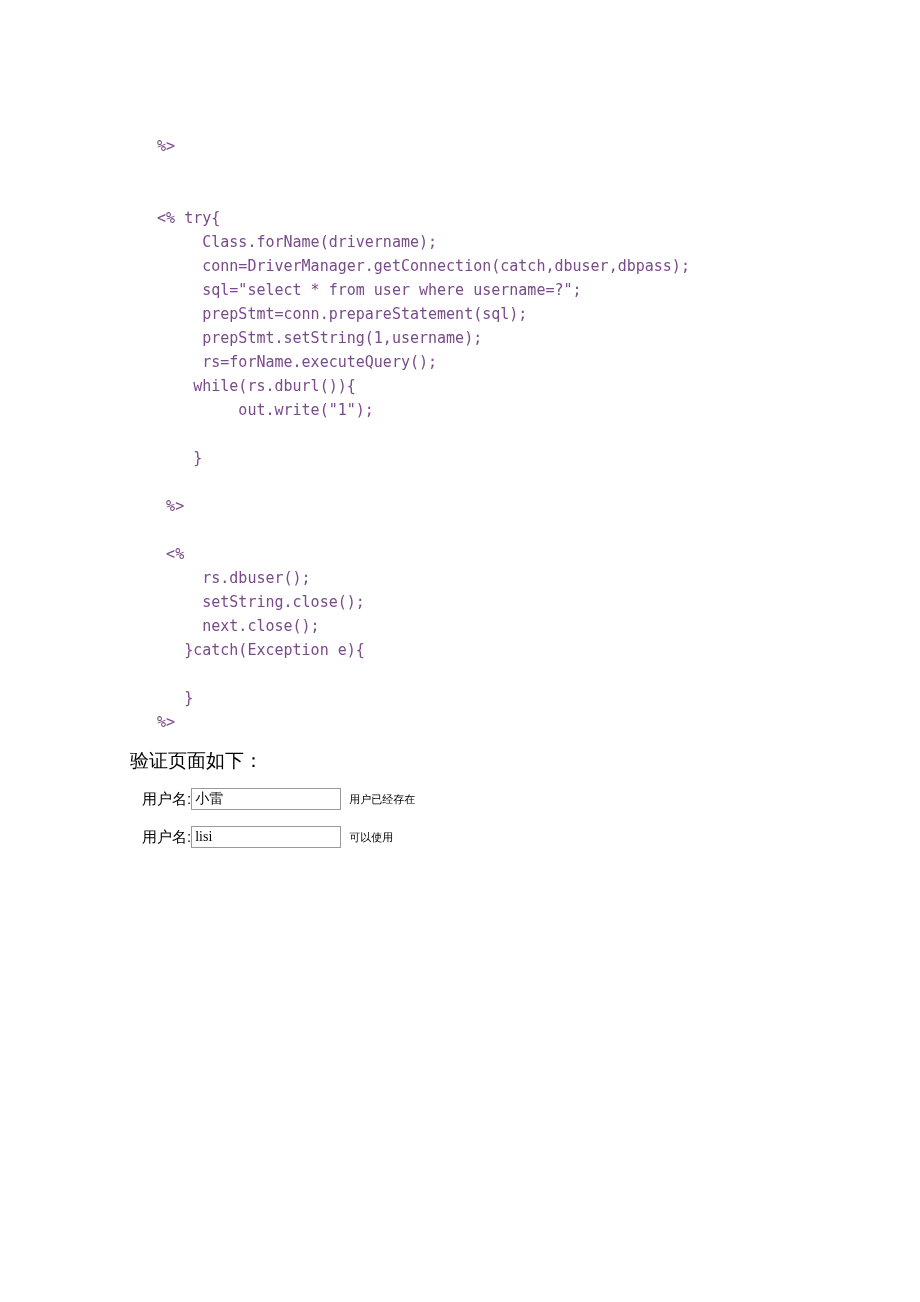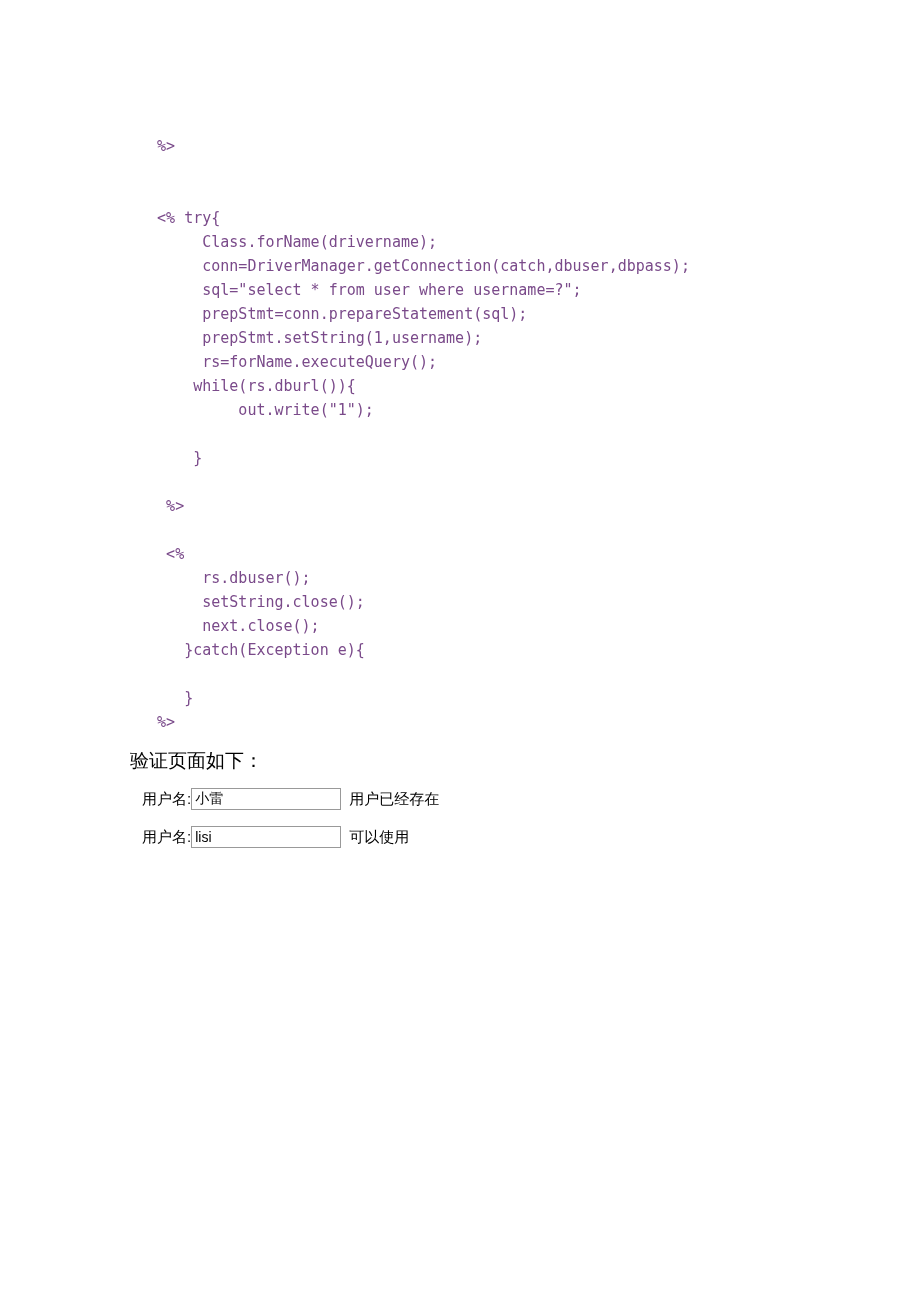--- a/index.html
+++ b/index.html
@@ -39,27 +39,27 @@
       margin-left: 12px;
     }
     .form-label {
       margin-right: 0px;
     }
     .form-input {
       width: 150px;
       height: 22px;
       border: 1px solid #999;
       background: #fff;
-      font-family: Liberation Sans, sans-serif;
+      font-family: Liberation Serif, serif;
       font-size: 14px;
       padding: 0 3px;
       margin-right: 8px;
     }
     .form-status {
-      font-size: 15px;
+      font-size: 11px;
     }
   </style>
 </head>
 <body>
 
 <div class="code-block">
 <span>   %&gt;</span>
 <span></span>
 <span></span>
 <span>   &lt;% try{</span>

